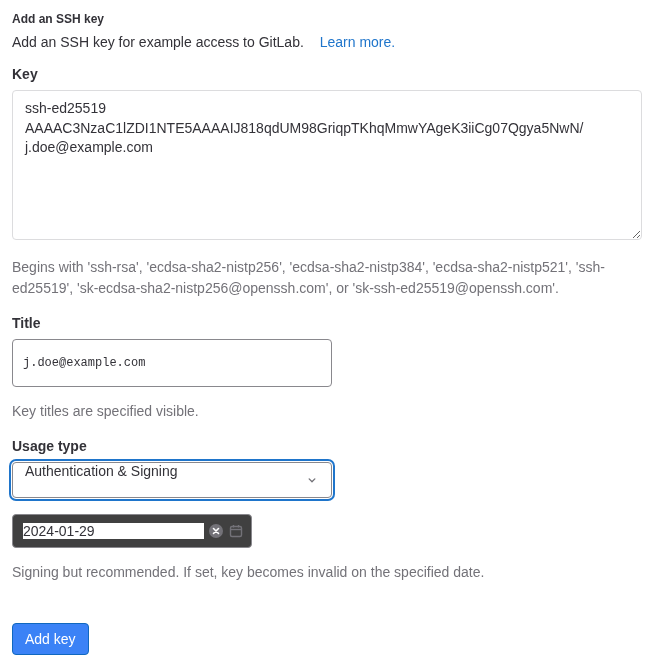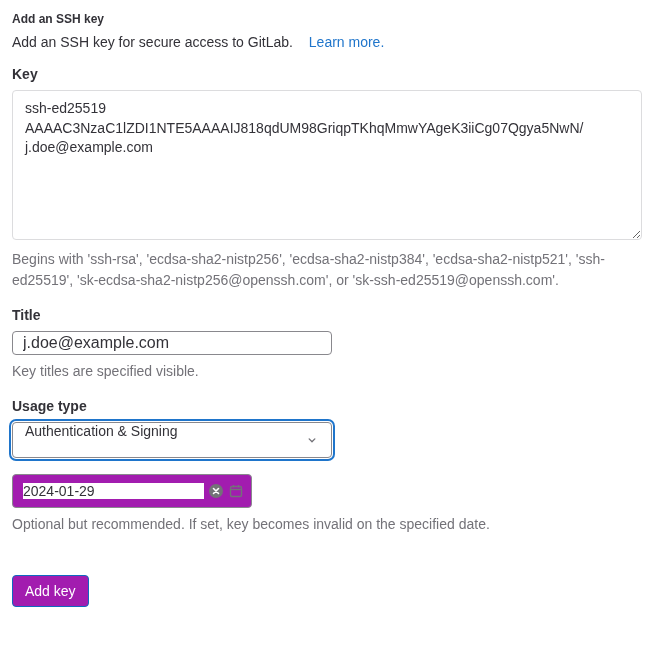--- a/index.html
+++ b/index.html
@@ -41,34 +41,34 @@
     padding: 8px 12px;
     font-size: 14px;
     line-height: 1.4;
     font-family: inherit;
     border: 1px solid #dcdcde;
     border-radius: 4px;
     resize: both;
     color: #333238;
   }
   .help-text {
-    margin-top: 6px;
+    margin-top: 14px;
     color: #737278;
     font-size: 14px;
     line-height: 1.5;
   }
   input.title-input {
-    height: 24px;
+    height: 48px;
     padding: 4px 10px;
-    font-size: 16px;
+    font-size: 12px;
     border: 1px solid #89888d;
     border-radius: 4px;
     width: 320px;
     color: #333238;
-    font-family: Liberation Sans, sans-serif;
+    font-family: Liberation Mono, monospace;
   }
   .usage-wrap {
     position: relative;
     width: 320px;
     height: 36px;
     border: 1px solid #89888d;
     border-radius: 4px;
     box-shadow: 0 0 0 1px #fff, 0 0 0 3px #1f75cb;
     background: #fff;
     display: flex;
@@ -84,21 +84,21 @@
     align-items: center;
   }
   .date-wrap {
     display: flex;
     align-items: center;
     border: 1px solid #89888d;
     border-radius: 4px;
     height: 34px;
     width: 240px;
     padding: 0 8px 0 10px;
-    background: #a21caf;
+    background: #404040;
   }
   input.date-input {
     flex: 1;
     border: none;
     outline: none;
     font-size: 14px;
     font-family: inherit;
     color: #333238;
     padding: 0;
   }
@@ -107,40 +107,40 @@
     align-items: center;
     justify-content: center;
     width: 20px;
     height: 20px;
     color: #737278;
     cursor: pointer;
     margin-left: 4px;
   }
   button.primary {
     margin-top: 24px;
-    background: #a21caf;
+    background: #3b82f6;
     color: #fff;
     border: 1px solid #1068bf;
     border-radius: 4px;
     padding: 7px 12px;
     font-size: 14px;
     cursor: pointer;
     font-family: inherit;
   }
   svg { display: block; }
 </style>
 </head>
 <body>
 
 
 
 <h2 class="section-title">Add an SSH key</h2>
 
 <div class="intro">
-  <span>Add an SSH key for secure access to GitLab. </span><a href="#" class="link">Learn more.</a>
+  <span>Add an SSH key for example access to GitLab. </span><a href="#" class="link">Learn more.</a>
 </div>
 
 
 <div class="form-group">
   <label class="field-label">Key</label>
   <textarea class="key-input" style="">ssh-ed25519 AAAAC3NzaC1lZDI1NTE5AAAAIJ818qdUM98GriqpTKhqMmwYAgeK3iiCg07Qgya5NwN/ j.doe@example.com</textarea>
   <div class="help-text">Begins with 'ssh-rsa', 'ecdsa-sha2-nistp256', 'ecdsa-sha2-nistp384', 'ecdsa-sha2-nistp521', 'ssh-ed25519', 'sk-ecdsa-sha2-nistp256@openssh.com', or 'sk-ssh-ed25519@openssh.com'.</div>
 </div>
 
 
@@ -175,19 +175,19 @@
     </span>
     <span class="icon-btn">
       <svg width="16" height="16" viewBox="0 0 16 16" fill="none" stroke="currentColor" stroke-width="1.4">
           <rect x="2.5" y="3.5" width="11" height="10" rx="1.5"></rect>
           <line x1="2.5" y1="6.5" x2="13.5" y2="6.5"></line>
           <line x1="5.5" y1="2" x2="5.5" y2="4.5"></line>
           <line x1="10.5" y1="2" x2="10.5" y2="4.5"></line>
         </svg>
     </span>
   </div>
-  <div class="help-text">Optional but recommended. If set, key becomes invalid on the specified date.</div>
+  <div class="help-text">Signing but recommended. If set, key becomes invalid on the specified date.</div>
 </div>
 
 <button class="primary">Add key</button>
 
 
 
 
 </body></html>

